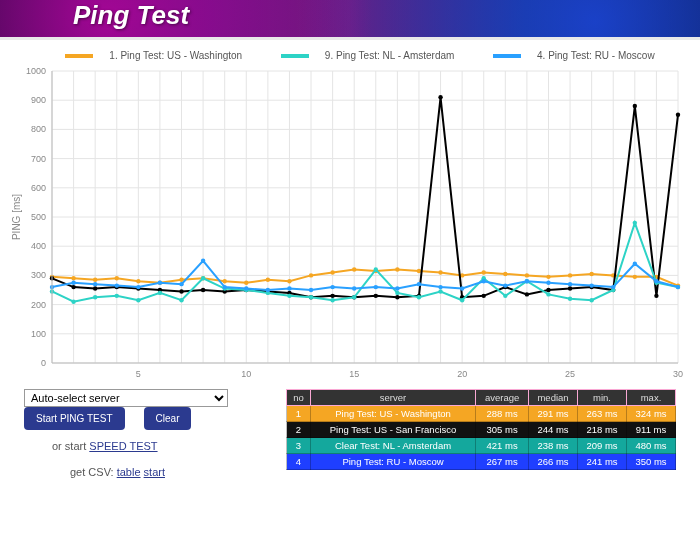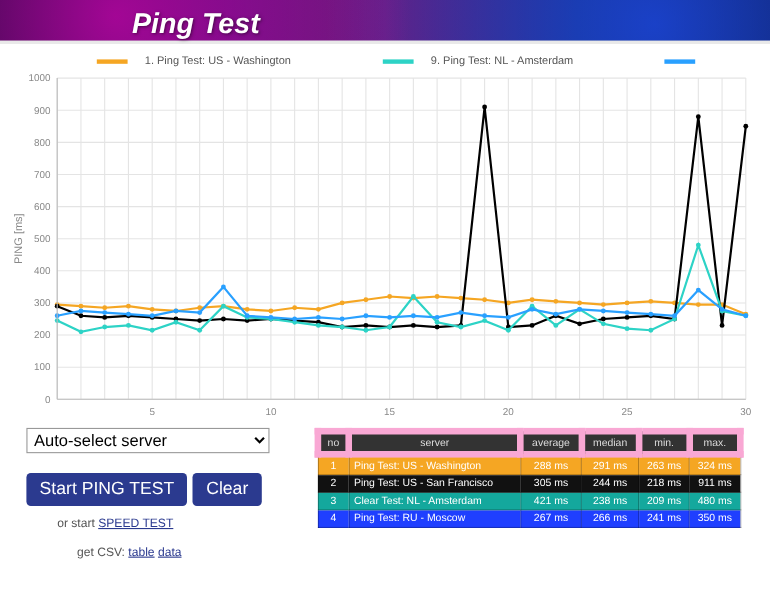--- a/index.html
+++ b/index.html
@@ -12,22 +12,22 @@
     font-size: 11px;
     color: #555;
   }
   .hero {
     height: 40px;
     background:
       radial-gradient(circle at 15% 40%, rgba(255,0,200,0.55), transparent 45%),
       radial-gradient(circle at 85% 60%, rgba(30,80,255,0.65), transparent 50%),
       linear-gradient(90deg, #1a0b3d 0%, #4b1170 30%, #6a1b7a 50%, #162a6b 75%, #0d1b4f 100%);
     display: flex;
-    align-items: flex-end;
-    padding-left: 120px;
+    align-items: flex-start;
+    padding-left: 73px;
     border-bottom: 3px solid #e9e9e9;
   }
   .hero h1 {
     color: #fff;
     font-size: 26px;
     font-weight: 700;
     font-style: italic;
     text-shadow: 1px 1px 3px rgba(0,0,0,0.5);
   }
   .chart-wrap {
@@ -50,80 +50,81 @@
   .series { fill: none; stroke-width: 2; }
   .point { stroke-width: 0; }
   .bottom {
     display: flex;
     gap: 12px;
     padding: 4px 10px 6px 24px;
     align-items: flex-start;
   }
   .controls { width: 250px; font-size: 11px; color: #333; }
   .controls select {
-    width: 221px; font-size: 15px; padding: 1px 2px; margin-bottom: 18px;
+    width: 204px; font-size: 11px; padding: 1px 2px; margin-bottom: 0;
     border: 1px solid #999; background: #fff; color: #000;
   }
   .radio-row { padding: 4px 0 8px 24px; }
   .radio-row label { margin-right: 10px; }
   .btn {
     display: inline-block;
     background: #2b3a8f;
     color: #fff;
     border: none;
     border-radius: 4px;
-    font-size: 16px;
+    font-size: 10px;
     padding: 6px 12px;
     cursor: pointer;
-    margin-right: 2px;
+    margin-right: 16px;
   }
   .sub { margin-top: 10px; color: #555; padding-left: 28px; }
   .sub a, .csv a { color: #2b3a8f; text-decoration: underline; cursor: pointer; }
   .csv { margin-top: 14px; color: #555; padding-left: 46px; }
   table.results {
     border-collapse: collapse;
     font-size: 9.5px;
     color: #fff;
     width: 390px;
   }
   table.results th {
     background: #333;
     color: #ddd;
     font-weight: 400;
     padding: 2px 4px;
-    border: 6px solid #f9a8d4;
+    border: 1px solid #f9a8d4;
     text-align: center;
   }
   table.results td {
     padding: 2px 4px;
     border: 1px solid rgba(0,0,0,0.25);
     text-align: center;
     white-space: nowrap;
   }
-  table.results td.server { text-align: left; }
+  table.results td.server { text-align: center; }
 </style>
 </head>
 <body>
 
 <div class="hero">
   <h1>Ping Test</h1>
 </div>
 
 <div class="chart-wrap">
   <div class="legend" id="legend">
       <div class="legend-item">
         <span class="legend-swatch" style="background: rgb(245, 166, 35);"></span>
         <span>1. Ping Test: US - Washington</span>
       </div>
       <div class="legend-item">
         <span class="legend-swatch" style="background: rgb(45, 211, 198);"></span>
         <span>9. Ping Test: NL - Amsterdam</span>
       </div>
       <div class="legend-item">
         <span class="legend-swatch" style="background: rgb(41, 160, 255);"></span>
+        <span>4. Ping Test: RU - Moscow</span>
       </div>
     </div>
   <svg class="chart" id="chart" width="682" height="320">
       <g class="grid">
         <line x1="46" x2="672" y1="298" y2="298"></line>
         <line x1="46" x2="672" y1="268.8" y2="268.8"></line>
         <line x1="46" x2="672" y1="239.6" y2="239.6"></line>
         <line x1="46" x2="672" y1="210.4" y2="210.4"></line>
         <line x1="46" x2="672" y1="181.2" y2="181.2"></line>
         <line x1="46" x2="672" y1="152" y2="152"></line>
@@ -321,21 +322,21 @@
     </select>
     <div>
       <button class="btn">Start PING TEST</button>
       <button class="btn">Clear</button>
     </div>
     <div class="sub">
       <span>or start </span><a>SPEED TEST</a>
     </div>
     <div class="csv">
       <span>get CSV: </span><a>table</a>
-      <a>data</a>
+      <a>start</a>
     </div>
   </div>
 
   <table class="results" id="results">
     <thead>
         <tr>
       <th>no</th>
       <th>server</th>
       <th>average</th>
       <th>median</th>

